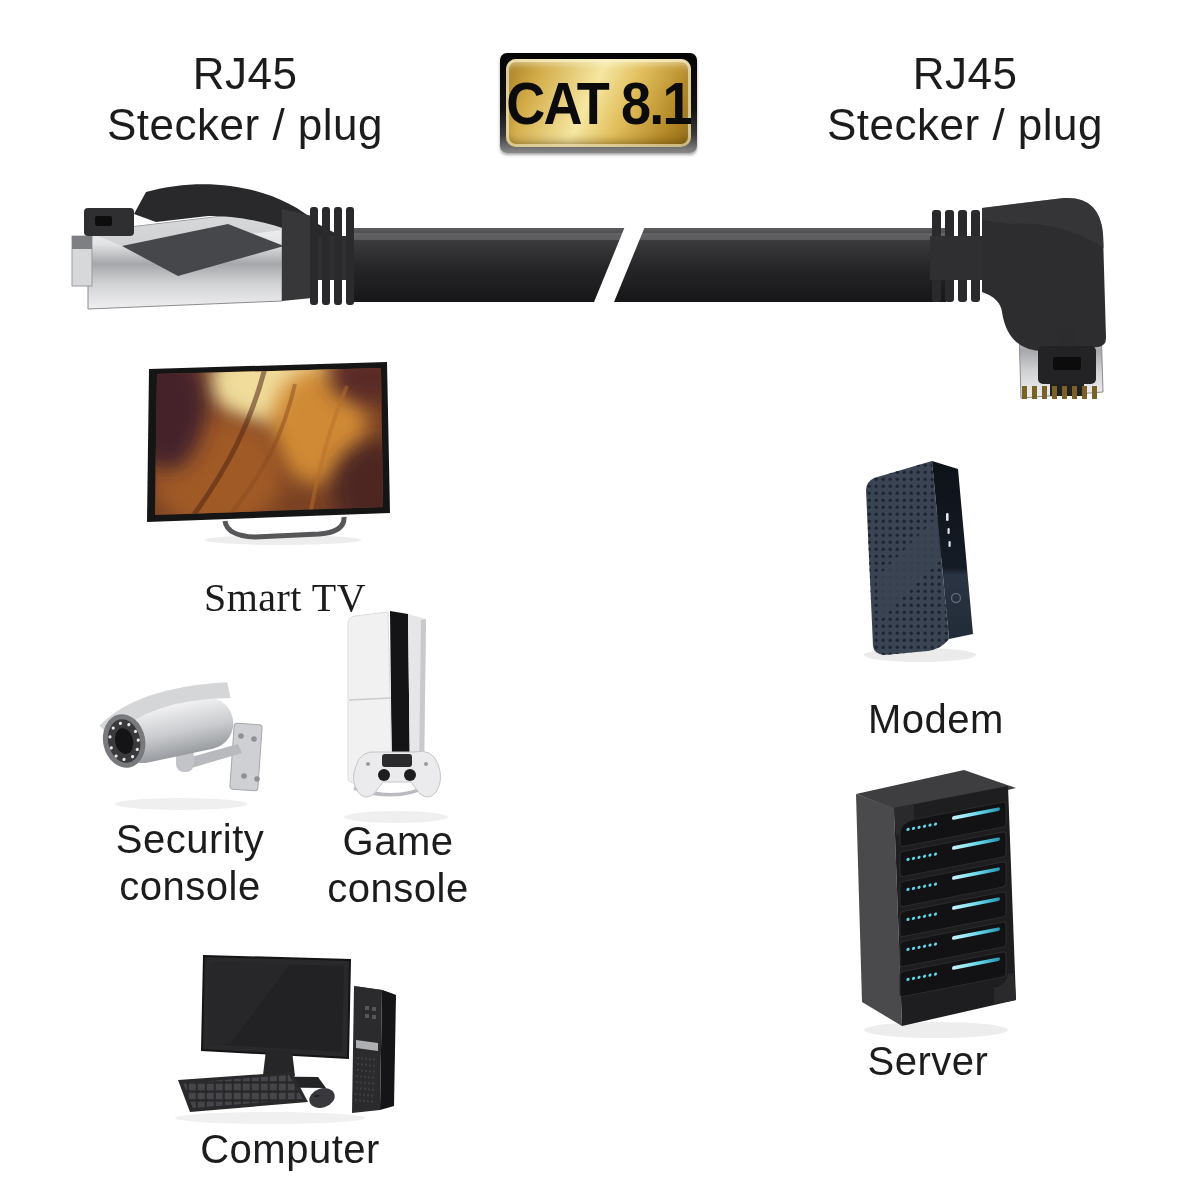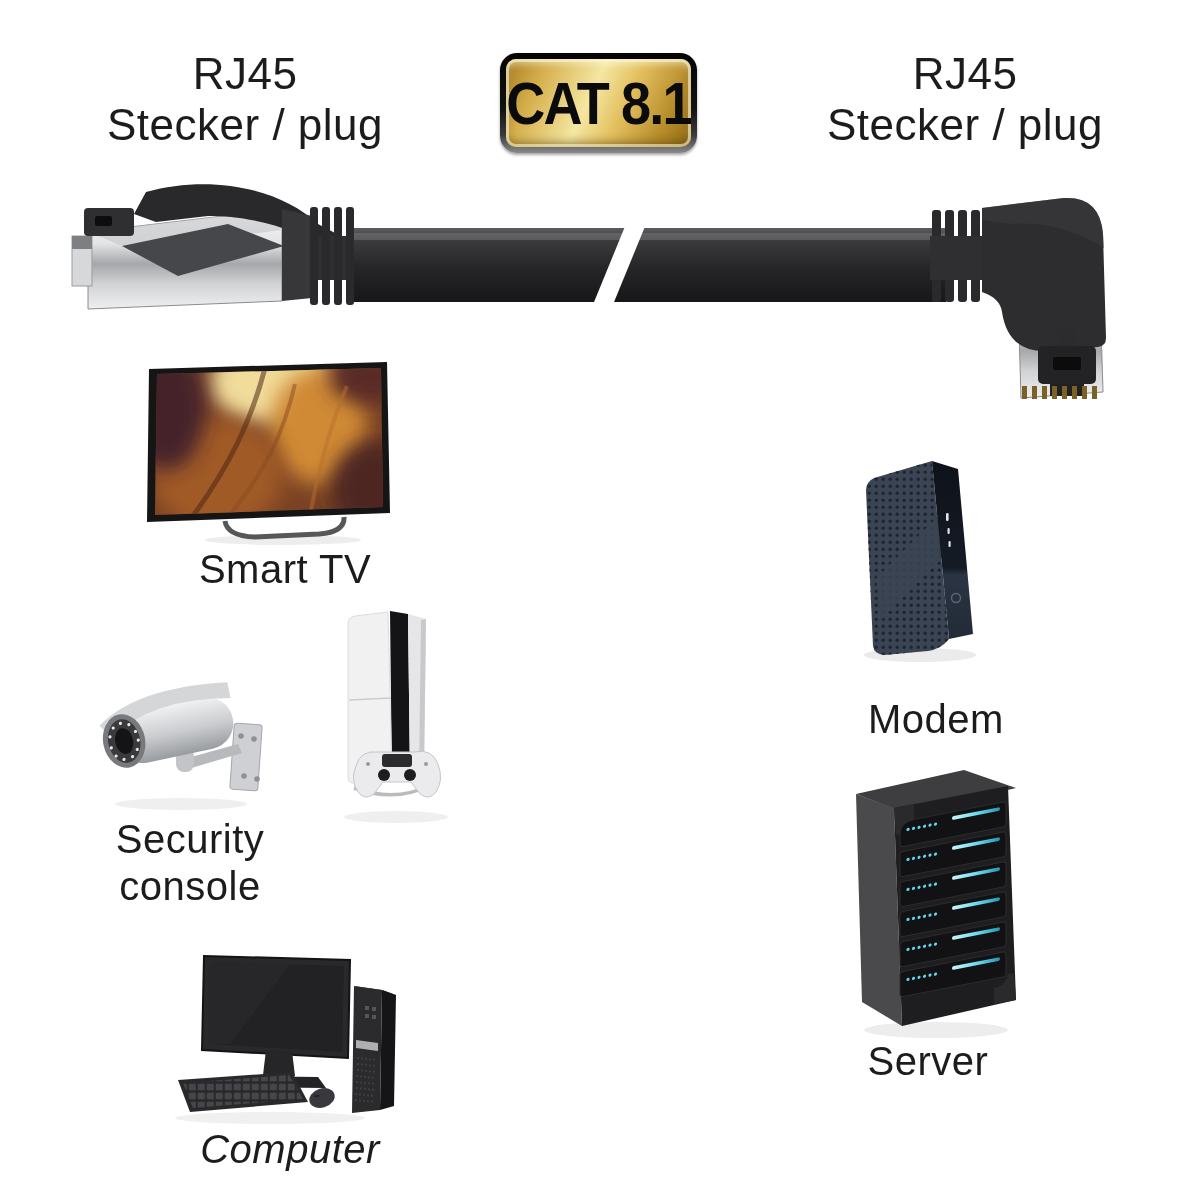--- a/index.html
+++ b/index.html
@@ -10,21 +10,21 @@
   .abs{position:absolute;}
   .plug-label{
     position:absolute;top:48px;width:380px;text-align:center;
     font-size:44px;line-height:51px;letter-spacing:.5px;color:#1c1c1e;
     white-space:pre-line;font-weight:400;
   }
   .plug-label.left{left:55px;}
   .plug-label.right{left:775px;}
   .badge{
     position:absolute;left:500px;top:53px;width:197px;height:100px;box-sizing:border-box;
-    border-radius:17px;padding:6px;
+    border-radius:7px;padding:6px;
     background:linear-gradient(180deg,#050505 0%,#111 55%,#3a3a3a 82%,#8a8a8a 100%);
     box-shadow:0 2px 3px rgba(0,0,0,.35);
   }
   .badge-gold{
     width:100%;height:100%;box-sizing:border-box;border-radius:10px;
     background:linear-gradient(115deg,#a87e22 0%,#d4ad4a 18%,#f5e7a2 45%,#e3c05f 62%,#b58a28 85%,#8f6a16 100%);
     box-shadow:inset 0 0 0 3px rgba(255,246,205,.6), inset 0 -5px 9px rgba(80,55,0,.5), inset 0 5px 7px rgba(255,255,235,.55);
     display:flex;align-items:center;justify-content:center;
   }
   .badge-text{
@@ -139,21 +139,21 @@
       <ellipse cx="84" cy="118" rx="66" ry="56" fill="#a05a28" filter="url(#soft)"></ellipse>
       <ellipse cx="34" cy="52" rx="38" ry="62" fill="#45222a" filter="url(#soft)"></ellipse>
       <ellipse cx="244" cy="132" rx="46" ry="48" fill="#4e2620" filter="url(#soft)"></ellipse>
       <ellipse cx="236" cy="22" rx="40" ry="26" fill="#5a2b25" filter="url(#soft)"></ellipse>
       <path d="M60,160 C96,110 118,66 132,12" stroke="#512815" stroke-width="5" fill="none" opacity=".55"></path>
       <path d="M96,160 C130,118 150,80 162,28" stroke="#8a4a1e" stroke-width="4" fill="none" opacity=".5"></path>
       <path d="M178,154 C186,112 196,72 214,30" stroke="#b5702c" stroke-width="4" fill="none" opacity=".5"></path>
     </g>
     <path d="M92,165 Q94,180 122,181 L186,178 Q212,176 211,161" stroke="#57575a" stroke-width="5" fill="none"></path>
   </svg>
-  <div class="device-label" style="left:135px;top:546px;">Smart TV</div>
+  <div class="device-label" style="left:135px;top:574px;font-family:Liberation Serif, serif;">Smart TV</div>
 
   <svg class="abs" style="left:846px;top:456px;" width="154" height="210" viewBox="0 0 154 210">
     <defs>
       <pattern id="mdots" width="7" height="7" patternUnits="userSpaceOnUse">
         <circle cx="2.2" cy="2.2" r="1.7" fill="#1b2230"></circle>
       </pattern>
       <linearGradient id="mfront" x1="0" y1="0" x2="0" y2="1">
         <stop offset="0" stop-color="#0e1219"></stop>
           <stop offset=".6" stop-color="#151b25"></stop>
         <stop offset=".64" stop-color="#2a3442"></stop>
@@ -227,20 +227,22 @@
     <path d="M28,180 Q70,195 104,177" stroke="#b9bbbe" stroke-width="3.5" fill="none"></path>
     <g>
       <path d="M30,158 Q34,142 52,144 L88,144 Q106,140 112,156 Q118,172 110,184 Q103,193 94,186 L85,174 L57,174 L48,186 Q39,193 32,184 Q24,172 30,158 Z" fill="#ebebed" stroke="#c6c6c9" stroke-width="1"></path>
       <rect x="56" y="146" width="30" height="13" rx="3" fill="#2b2b2e"></rect>
       <circle cx="58" cy="167" r="6" fill="#1d1d20"></circle>
       <circle cx="84" cy="167" r="6" fill="#1d1d20"></circle>
       <circle cx="42" cy="156" r="2" fill="#9a9a9e"></circle>
       <circle cx="100" cy="156" r="2" fill="#9a9a9e"></circle>
     </g>
   </svg>
+  <div class="device-label" style="left:248px;top:818px;">Game
+console</div>
 
   <svg class="abs" style="left:844px;top:758px;" width="184" height="285" viewBox="0 0 184 285">
     <defs>
       <linearGradient id="barG" x1="0" y1="0" x2="1" y2="0">
         <stop offset="0" stop-color="#c9f4fa"></stop>
           <stop offset=".5" stop-color="#6fdcee"></stop>
           <stop offset="1" stop-color="#2496b4"></stop>
       </linearGradient>
     </defs>
     <ellipse cx="92" cy="272" rx="72" ry="8" fill="#ededee"></ellipse>
@@ -350,15 +352,15 @@
     </g>
     <g>
       <polygon points="8,132 122,124 138,154 20,164" fill="#29292b"></polygon>
       <polygon points="13,135 119,127 133,151 23,160" fill="url(#keys)"></polygon>
     </g>
     <g transform="rotate(-18 152 150)">
       <ellipse cx="152" cy="150" rx="13" ry="9.5" fill="#39393d"></ellipse>
       <line x1="145" y1="146" x2="150" y2="147" stroke="#1e1e20" stroke-width="1.5"></line>
     </g>
   </svg>
-  <div class="device-label" style="left:140px;top:1126px;font-style:italic;">Computer</div>
+  <div class="device-label" style="left:140px;top:1126px;">Computer</div>
 
 </div>
 
 </body></html>

